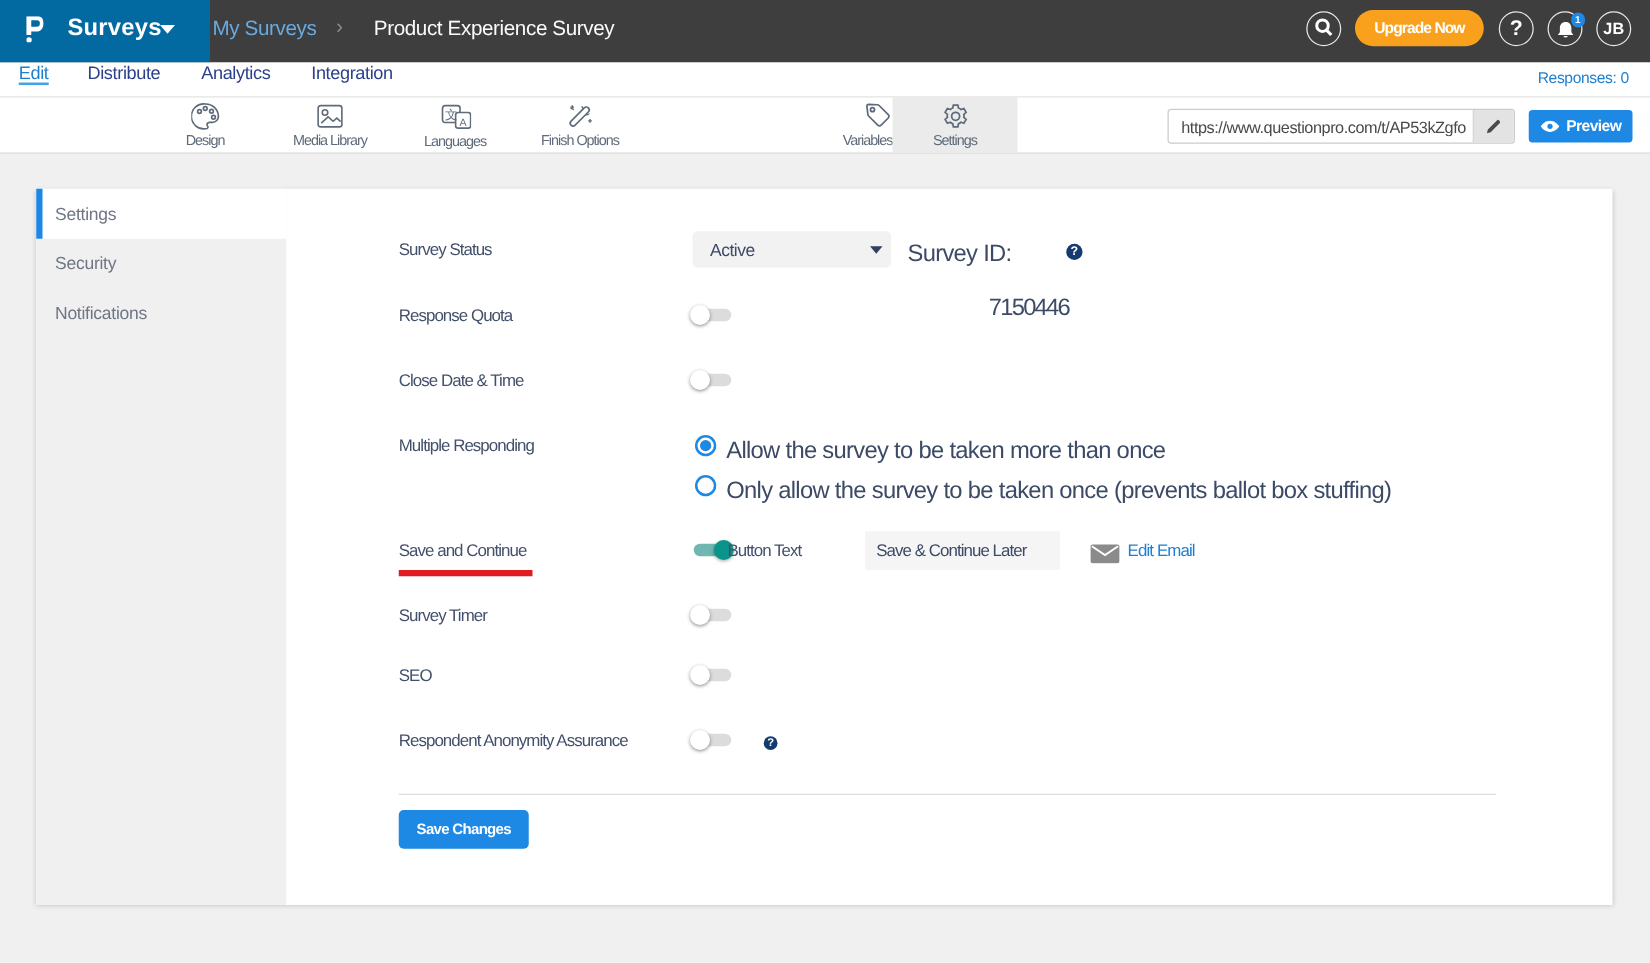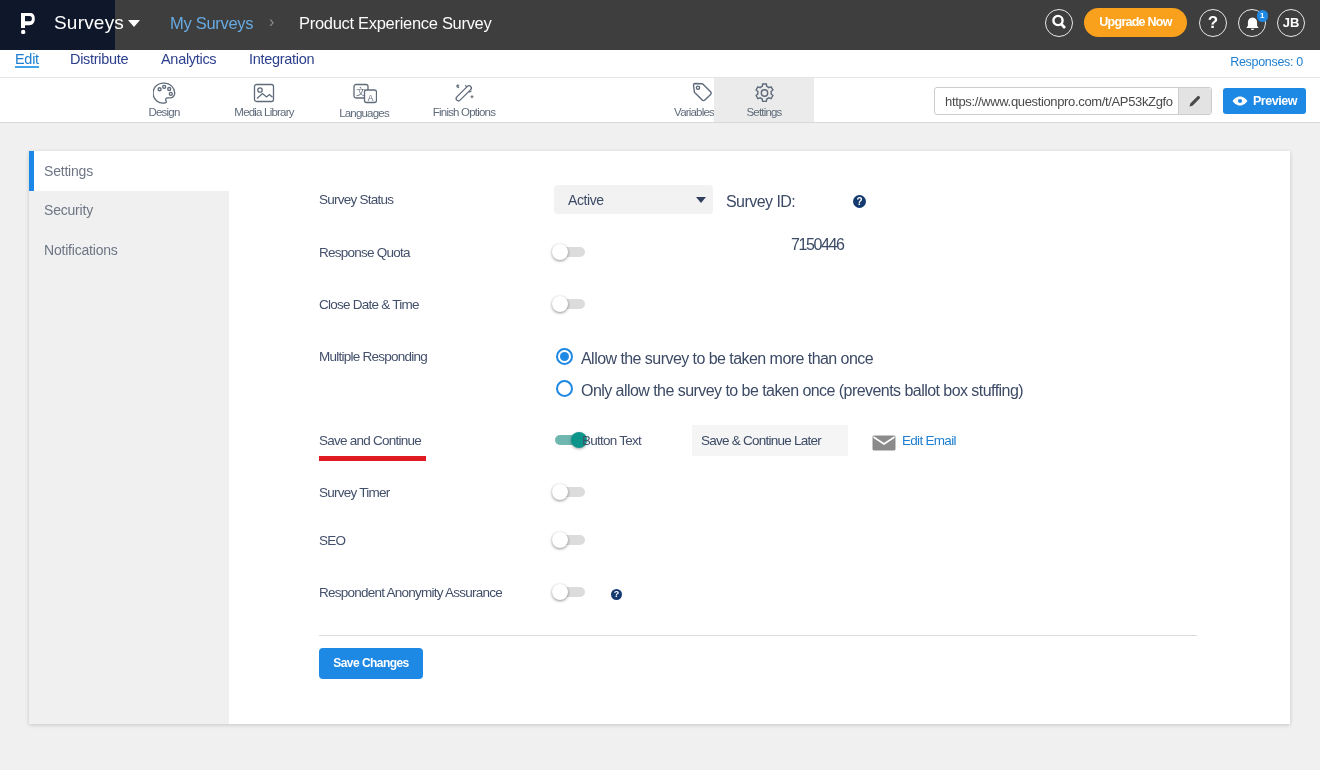--- a/index.html
+++ b/index.html
@@ -1,21 +1,21 @@
 <!DOCTYPE html>
 <html><head>
 <meta charset="utf-8">
 <style>
 * { margin:0; padding:0; box-sizing:border-box; }
 html,body { width:1320px; height:770px; background:#f0f0f0; font-family:"Liberation Sans",sans-serif; overflow:hidden; }
 .abs { position:absolute; }
 
 
 #nav { position:absolute; left:0; top:0; width:1320px; height:50px; background:#3e3e3e; }
-#logo { position:absolute; left:0; top:0; width:115px; height:50px; background:#0f172a; }
+#logo { position:absolute; left:0; top:0; width:168px; height:50px; background:#0369a1;font-weight:bold; }
 #logo svg { position:absolute; }
 #logo .t { position:absolute; left:54px; top:12px; color:#fff; font-size:19px; letter-spacing:0.2px; }
 #logo .c { position:absolute; left:127.5px; top:19.5px; width:0; height:0; border-left:6px solid transparent; border-right:6px solid transparent; border-top:7px solid #fff; }
 #bc1 { position:absolute; left:170px; top:14px; font-size:16.5px; color:#68aae2; letter-spacing:-0.3px; }
 #bc2 { position:absolute; left:269px; top:13px; font-size:16px; color:#8f8f8f; }
 #bc3 { position:absolute; left:299px; top:14px; font-size:16.5px; color:#fbfbfb; letter-spacing:-0.3px; }
 .ncirc { position:absolute; top:9px; width:28px; height:28px; border:1.5px solid #e8e8e8; border-radius:50%; color:#fff; text-align:center; }
 #upg { position:absolute; left:1084px; top:8px; width:103px; height:29px; background:#f9a11c; border-radius:15px; color:#fff; font-weight:bold; font-size:12.5px; text-align:center; line-height:29px; letter-spacing:-0.75px; }
 #badge { position:absolute; left:1256.5px; top:10px; width:11.5px; height:11.5px; background:#1e88e5; border-radius:50%; color:#fff; font-size:8px; font-weight:bold; text-align:center; line-height:11.5px; }
 
@@ -37,21 +37,21 @@
 #prev { position:absolute; left:1223px; top:10px; width:83px; height:26px; background:#1e88e5; border-radius:3px; color:#fff; font-weight:bold; font-size:12.5px; letter-spacing:-0.45px; text-align:center; line-height:26px; }
 
 
 #card { position:absolute; left:29px; top:151px; width:1261px; height:573px; background:#fff; box-shadow:0 1px 4px rgba(0,0,0,0.18); }
 #side { position:absolute; left:0; top:0; width:200px; height:573px; background:#f0f0f0; }
 .si { position:absolute; left:0; width:200px; height:39px; font-size:14px; color:#6e7685; line-height:39px; padding-left:15px; letter-spacing:-0.2px; }
 .si.on { background:#fff; border-left:5px solid #1b87e6; padding-left:10px; color:#6e7685; }
 
 
 .lbl { position:absolute; font-size:13.5px; color:#43506b; letter-spacing:-0.75px; }
-.val { position:absolute; font-size:16px; color:#3c4a66; letter-spacing:-0.55px; }
+.val { position:absolute; font-size:19px; color:#3c4a66; letter-spacing:-0.55px; }
 #dd { position:absolute; left:525px; top:34px; width:159px; height:29px; background:#f2f2f2; border-radius:4px; }
 #dd .t { position:absolute; left:14px; top:7px; font-size:14px; color:#3c4a66; letter-spacing:-0.4px; }
 #dd .c { position:absolute; right:7px; top:12px; width:0; height:0; border-left:5px solid transparent; border-right:5px solid transparent; border-top:6px solid #30405e; }
 .q { position:absolute; width:13px; height:13px; background:#153a6f; border-radius:50%; color:#fff; font-size:10px; font-weight:bold; text-align:center; line-height:13px; }
 .sw { position:absolute; width:33px; height:18px; }
 .sw .tr { position:absolute; left:3px; top:4px; width:30px; height:10px; border-radius:5px; background:#dcdcdc; }
 .sw .kn { position:absolute; left:0; top:1px; width:16px; height:16px; border-radius:50%; background:#fff; box-shadow:0 1px 3px rgba(0,0,0,0.45); }
 .sw.on .tr { background:#6fb7b0; }
 .sw.on .kn { left:19px; background:#0b9489; box-shadow:0 1px 3px rgba(0,0,0,0.35); }
 .rd { position:absolute; width:17px; height:17px; border:2px solid #1e88e5; border-radius:50%; background:#fff; }

